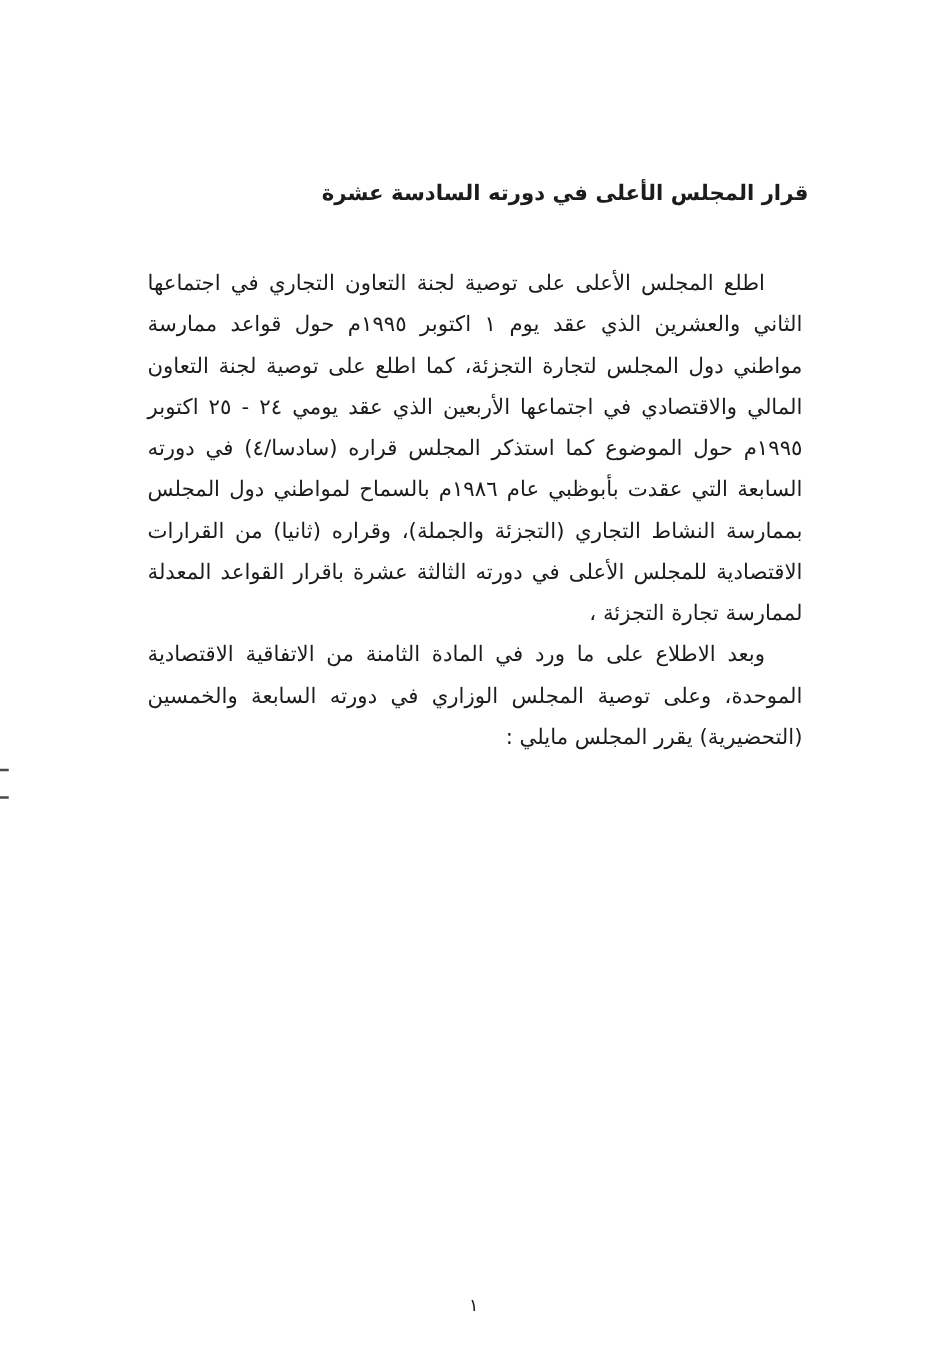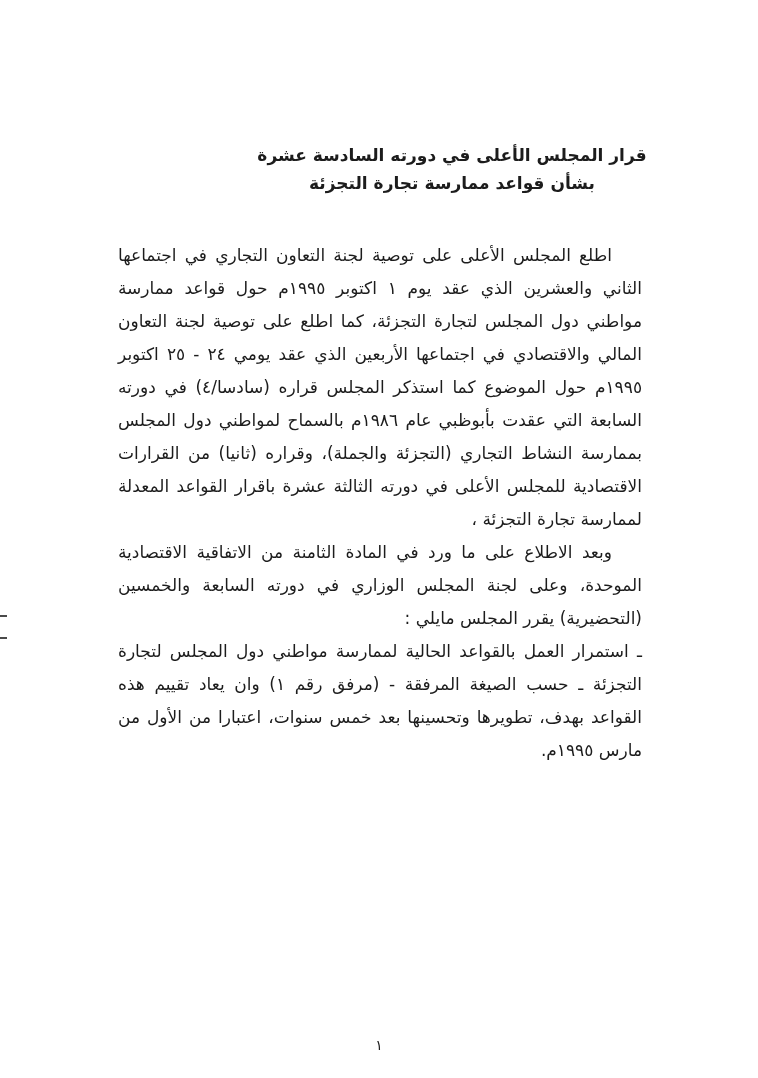--- a/index.html
+++ b/index.html
@@ -72,27 +72,25 @@
 </style>
 </head>
 <body>
 
 <div class="page">
 
   <div class="content">
 
     <div class="title-block">
       <span class="title-line">قرار المجلس الأعلى في دورته السادسة عشرة</span>
-      <span class="title-line">بشأن قواعد ممارسة تجارة التجزئة</span>
     </div>
 
     <div class="body-text">
       <p class="indent">اطلع المجلس الأعلى على توصية لجنة التعاون التجاري في اجتماعها الثاني والعشرين الذي عقد يوم ١ اكتوبر ١٩٩٥م حول قواعد ممارسة مواطني دول المجلس لتجارة التجزئة، كما اطلع على توصية لجنة التعاون المالي والاقتصادي في اجتماعها الأربعين الذي عقد يومي ٢٤ - ٢٥ اكتوبر ١٩٩٥م حول الموضوع كما استذكر المجلس قراره (سادسا/٤) في دورته السابعة التي عقدت بأبوظبي عام ١٩٨٦م بالسماح لمواطني دول المجلس بممارسة النشاط التجاري (التجزئة والجملة)، وقراره (ثانيا) من القرارات الاقتصادية للمجلس الأعلى في دورته الثالثة عشرة باقرار القواعد المعدلة لممارسة تجارة التجزئة ،</p>
-      <p class="indent">وبعد الاطلاع على ما ورد في المادة الثامنة من الاتفاقية الاقتصادية الموحدة، وعلى لجنة المجلس الوزاري في دورته السابعة والخمسين (التحضيرية) يقرر المجلس مايلي :</p>
-      <p>ـ استمرار العمل بالقواعد الحالية لممارسة مواطني دول المجلس لتجارة التجزئة ـ حسب الصيغة المرفقة - (مرفق رقم ١) وان يعاد تقييم هذه القواعد بهدف، تطويرها وتحسينها بعد خمس سنوات، اعتبارا من الأول من مارس ١٩٩٥م.</p>
+      <p class="indent">وبعد الاطلاع على ما ورد في المادة الثامنة من الاتفاقية الاقتصادية الموحدة، وعلى توصية المجلس الوزاري في دورته السابعة والخمسين (التحضيرية) يقرر المجلس مايلي :</p>
     </div>
 
   </div>
 
   <div class="artifact a1"></div>
   <div class="artifact a2"></div>
 
   <div class="pagenum">١</div>
 
 </div>

